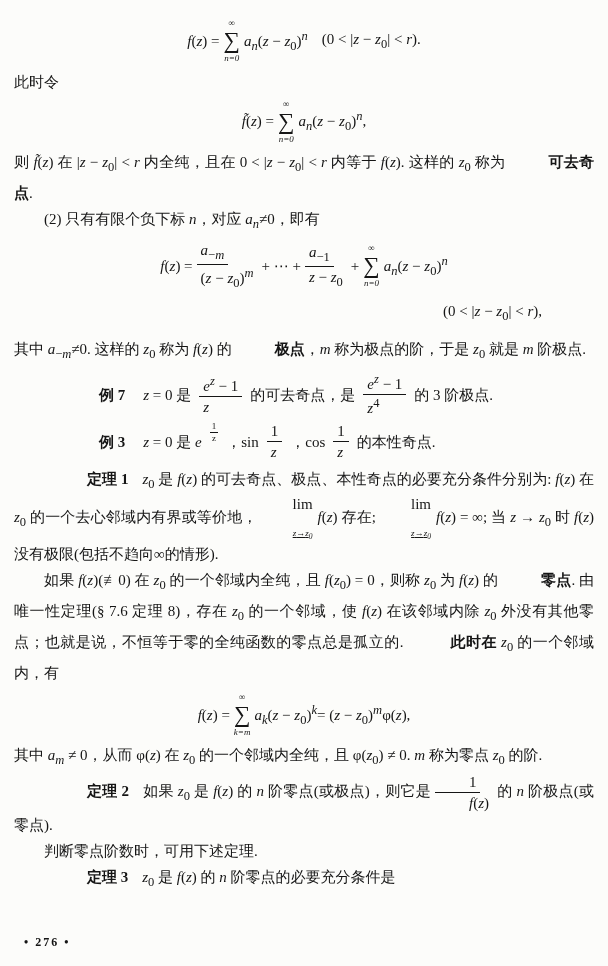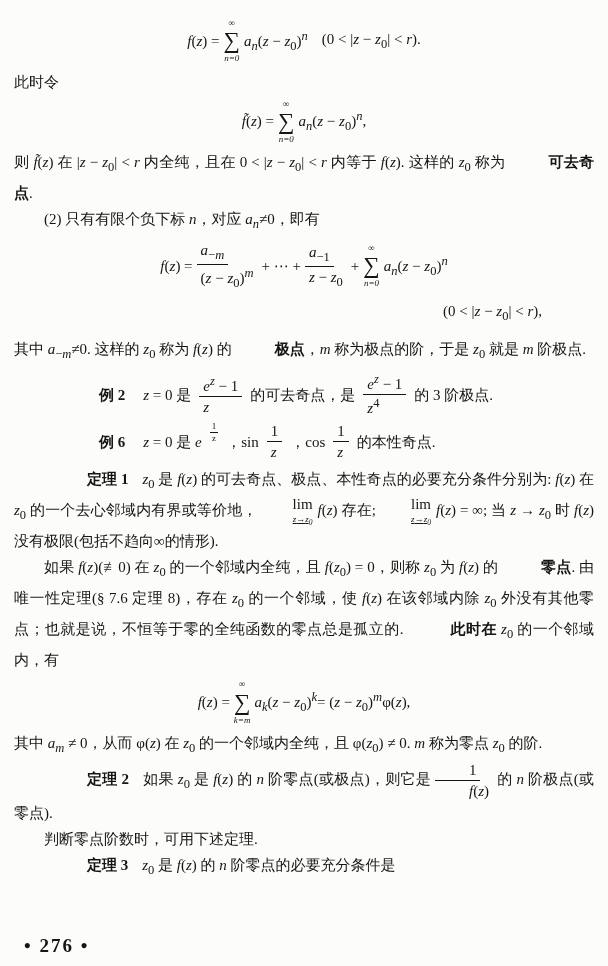--- a/index.html
+++ b/index.html
@@ -22,27 +22,27 @@
   .op-sym{font-size:23px;line-height:1.05;}
   
   .frac{display:inline-flex;flex-direction:column;align-items:flex-start;vertical-align:middle;line-height:1.2;margin:0 4px;}
   .frac .num{display:block;padding:0 4px 1px;border-bottom:1px solid #151515;white-space:nowrap;}
   .frac .den{display:block;padding:1px 4px 0;white-space:nowrap;}
   
   .supfrac{display:inline-flex;flex-direction:column;align-items:center;font-size:9px;line-height:1.2;transform:translateY(-9px);margin:0 3px 0 1px;}
   .supfrac .sfnum{border-bottom:1px solid #151515;padding:0 2px;}
   
   .limop{display:inline-flex;flex-direction:column;align-items:center;line-height:1.05;vertical-align:middle;margin:0 5px;}
-  .limop .lim-sub{font-size:9px;margin-top:2px;font-style:italic;text-decoration:underline;}
+  .limop .lim-sub{font-size:9px;margin-top:16px;font-style:italic;text-decoration:underline;}
   
   .cond-row{display:flex;justify-content:flex-end;padding-right:52px;margin:0 0 4px 0;line-height:32px;}
   
   .ex-row{display:flex;align-items:center;margin:5px 0 5px 42px;line-height:22px;}
   .ex-row > span{margin:0 4px;}
-  .footer{position:absolute;left:24px;bottom:9px;font-weight:bold;letter-spacing:2px;font-size:19px;}
+  .footer{position:absolute;left:24px;bottom:16px;font-weight:bold;letter-spacing:2px;font-size:12px;}
   .mt2{margin-top:2px;} .mt4{margin-top:4px;} .mt6{margin-top:6px;}
 </style>
 </head>
 <body>
 
 <div class="page">
 
   <div class="display-formula">
     <span><i>f</i>(<i>z</i>) =</span>
     <span class="bigop">
@@ -90,36 +90,36 @@
     <span><i>a</i><sub><i>n</i></sub>(<i>z</i> − <i>z</i><sub>0</sub>)<sup><i>n</i></sup></span>
   </div>
   <div class="cond-row">
     <span>(0 &lt; |<i>z</i> − <i>z</i><sub>0</sub>| &lt; <i>r</i>),</span>
   </div>
 
   <p class="para">其中 <i>a</i><sub>−<i>m</i></sub>≠0. 这样的 <i>z</i><sub>0</sub> 称为 <i>f</i>(<i>z</i>) 的<b>极点</b>，<i>m</i> 称为极点的阶，于是 <i>z</i><sub>0</sub> 就是 <i>m</i> 阶极点.</p>
 
 
   <div class="ex-row">
-    <b class="lbl">例 2</b>
+    <b class="lbl">例 7</b>
     <span><i>z</i> = 0 是</span>
     <span class="frac">
       <span class="num"><i>e</i><sup><i>z</i></sup> − 1</span>
       <span class="den"><i>z</i></span>
     </span>
     <span>的可去奇点，是</span>
     <span class="frac">
       <span class="num"><i>e</i><sup><i>z</i></sup> − 1</span>
       <span class="den"><i>z</i><sup>4</sup></span>
     </span>
     <span>的 3 阶极点.</span>
   </div>
 
   <div class="ex-row">
-    <b class="lbl">例 6</b>
+    <b class="lbl">例 3</b>
     <span><i>z</i> = 0 是 <i>e</i></span>
     <span class="supfrac">
       <span class="sfnum">1</span>
       <span class="sfden">z</span>
     </span>
     <span>，sin</span>
     <span class="frac">
       <span class="num">1</span>
       <span class="den"><i>z</i></span>
     </span>

